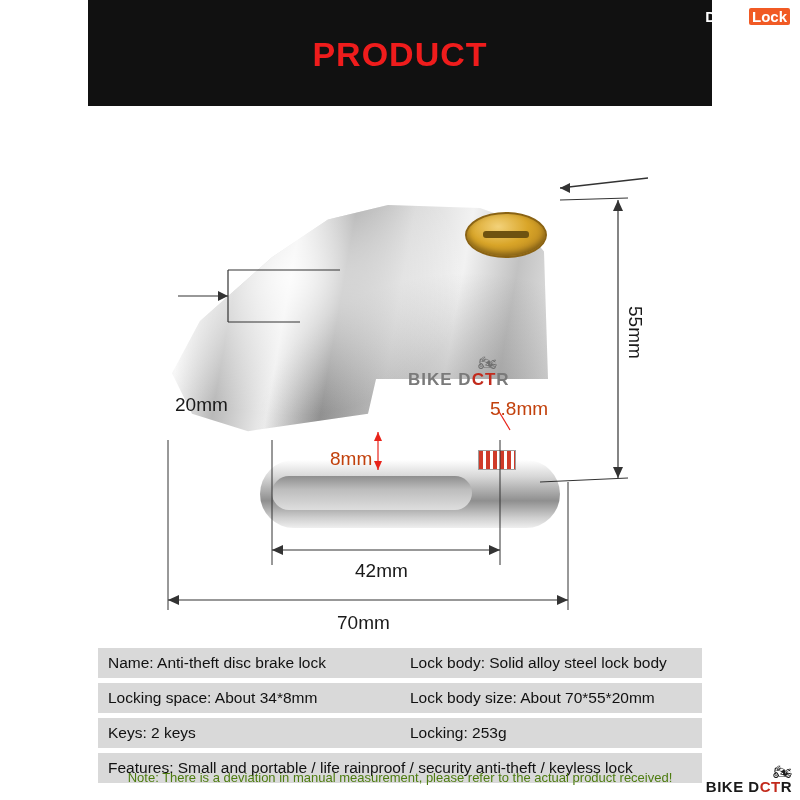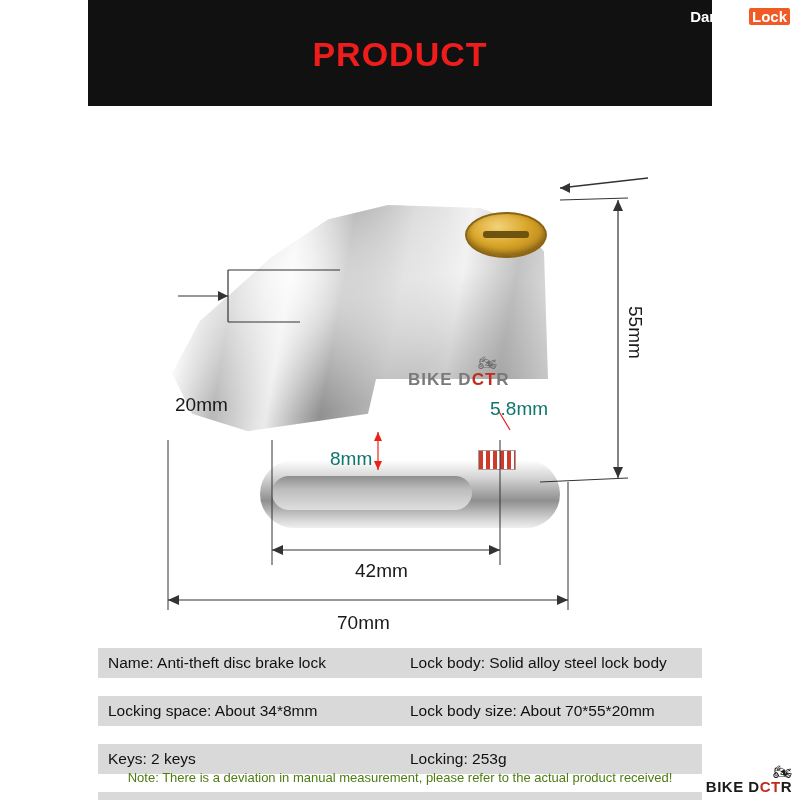--- a/index.html
+++ b/index.html
@@ -52,21 +52,21 @@
   .brand-top {
     position: absolute;
     right: 10px;
     top: 8px;
     font-size: 15px;
     font-weight: bold;
     color: #ffffff;
     background: transparent;
     display: flex;
     align-items: center;
-    gap: 18px;
+    gap: 3px;
   }
   .brand-top .daraz { color: #ffffff; }
   .brand-top .mall {
     color: #ffffff;
     background: #f15a24;
     padding: 0 3px;
     border-radius: 2px;
   }
 
   
@@ -213,37 +213,37 @@
     top: 194px;
     font-size: 15px;
     color: #6f6f6f;
   }
   .dim-label {
     position: absolute;
     font-size: 19px;
     color: #1a1a1a;
     white-space: nowrap;
   }
-  .dim-label.red { color: #0f766e; }
+  .dim-label.red { color: #c2410c; }
   .dim-label.vertical {
     writing-mode: vertical-rl;
     text-orientation: mixed;
   }
 
   
   .specs {
     position: absolute;
     left: 98px;
     top: 648px;
     width: 604px;
   }
   .spec-row {
     display: flex;
     gap: 0;
-    margin-bottom: 18px;
+    margin-bottom: 5px;
   }
   .spec-cell {
     background: #d9d9d9;
     color: #111111;
     font-size: 15.5px;
     padding: 6px 10px;
     flex: 1 1 0;
     white-space: nowrap;
     overflow: hidden;
   }

